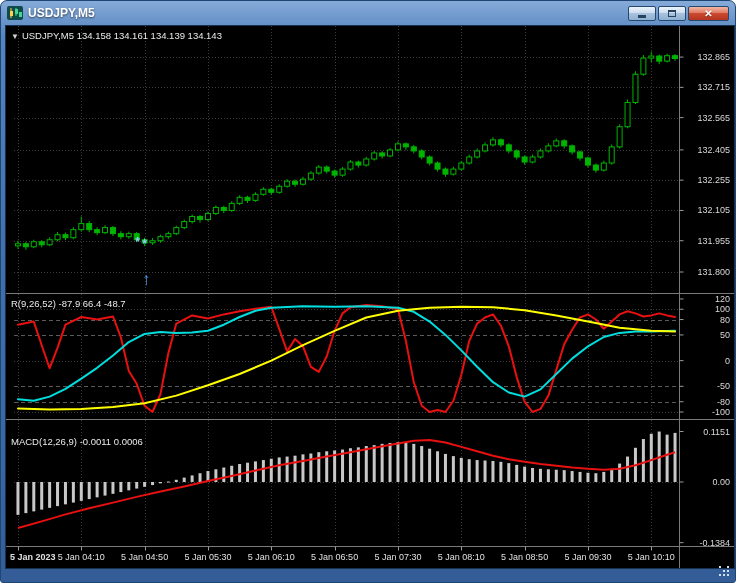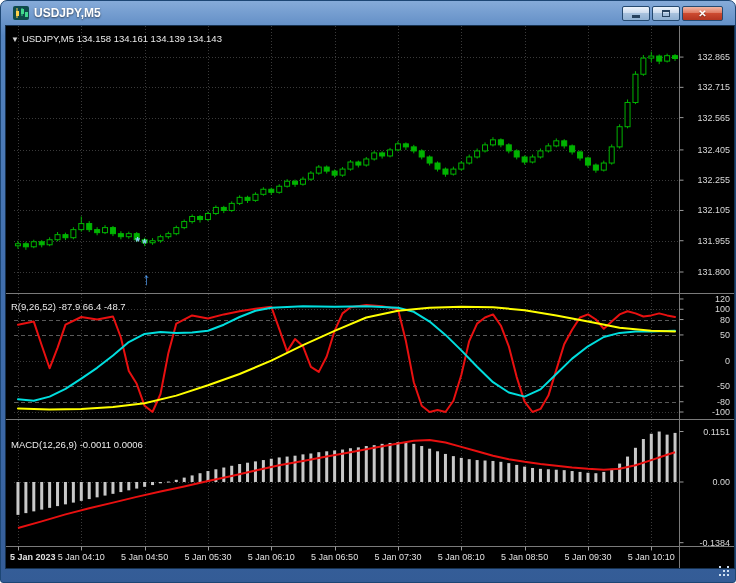--- a/index.html
+++ b/index.html
@@ -1,36 +1,36 @@
 <!DOCTYPE html>
 <html><head>
 <meta charset="utf-8">
 <style>
   html,body{margin:0;padding:0;width:736px;height:583px;overflow:hidden;background:#ffffff;
             font-family:"Liberation Sans",sans-serif;}
   .window{position:absolute;inset:0;box-sizing:border-box;
           background:linear-gradient(180deg,#86abd9 0%,#5584bf 6%,#416fae 45%,#3a66a4 78%,#345c96 100%);
           border:1px solid #1d4674;border-radius:7px 7px 3px 3px;}
   .titlebar{position:absolute;top:0;left:0;right:0;height:24px;display:flex;align-items:center;
-            gap:5px;padding:0 12px;box-sizing:border-box;}
+            gap:5px;padding:0 6px;box-sizing:border-box;}
   .app-icon{width:16px;height:14px;display:inline-block;line-height:0;}
   .title-text{color:#ffffff;font-size:12px;font-weight:bold;text-shadow:0 1px 2px rgba(0,0,0,.6);}
   .buttons{margin-left:auto;display:flex;gap:2px;align-items:center;}
   .winbtn{width:28px;height:15px;border:1px solid #24496f;border-radius:2px;box-sizing:border-box;
           background:linear-gradient(180deg,#eef4fb 0%,#cddcee 45%,#a8c2de 50%,#8fb0d2 100%);
           display:flex;align-items:center;justify-content:center;cursor:default;}
   .winbtn.close{width:41px;
           background:linear-gradient(180deg,#f2b6a4 0%,#e07a62 45%,#cc4a30 50%,#b33420 100%);}
   .g-min{width:8px;height:3px;background:#27425e;margin-top:6px;}
   .g-max{width:8px;height:7px;border:1px solid #27425e;border-top-width:2px;box-sizing:border-box;background:transparent;}
   .g-x{color:#ffffff;font-size:10px;font-weight:bold;line-height:13px;text-shadow:0 1px 1px rgba(0,0,0,.4);}
   .client{position:absolute;top:24px;left:4px;width:728px;height:542px;background:#000000;
           border:1px solid #16314f;box-sizing:content-box;}
   .client svg{position:absolute;top:0;left:0;}
-  .hdr{position:absolute;left:5px;color:#eaeaea;font-size:9.5px;line-height:19px;white-space:pre;}
+  .hdr{position:absolute;left:5px;color:#eaeaea;font-size:9.5px;line-height:14px;white-space:pre;}
   .hdr-main{top:3px;}
   .hdr-wpr{top:271px;}
   .hdr-macd{top:397px;margin-top:12px;}
   .collapse{color:#d0d0d0;font-size:8px;margin-right:3px;cursor:default;}
   .grip{position:absolute;right:4px;bottom:4px;width:12px;height:12px;}
   .grip::before{content:"";position:absolute;width:2px;height:2px;background:#cfe0f2;
       box-shadow:8px 0 0 #cfe0f2,4px 4px 0 #cfe0f2,8px 4px 0 #cfe0f2,0 8px 0 #cfe0f2,4px 8px 0 #cfe0f2,8px 8px 0 #cfe0f2;}
 </style>
 </head>
 <body>

